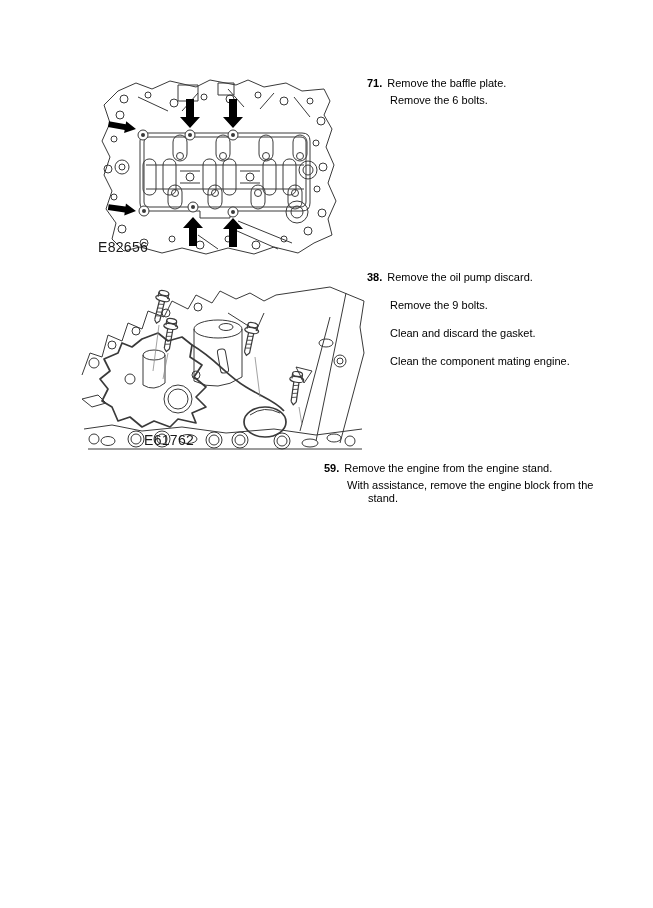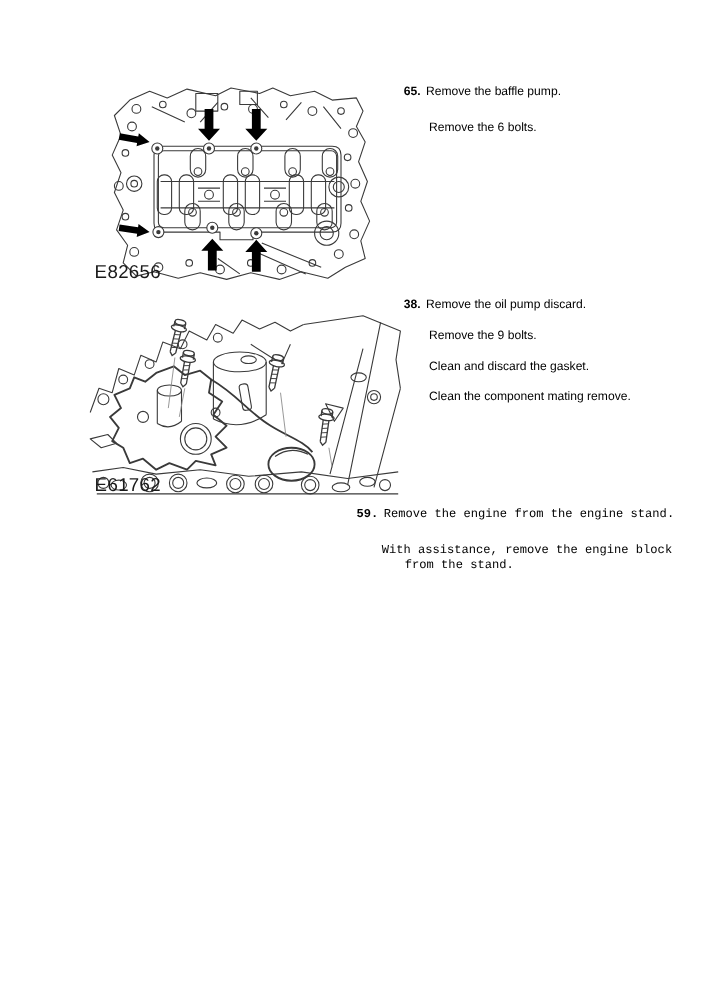--- a/index.html
+++ b/index.html
@@ -8,35 +8,35 @@
     width:653px;height:908px;
     background:#ffffff;
     font-family:"Liberation Sans", sans-serif;
     font-size:11px;line-height:13px;color:#000;
     overflow:hidden;
     margin:0 auto;
   }
   .figure{position:absolute;}
   .figure svg{display:block;}
   .figcaption{
-    position:absolute;left:8px;
+    position:absolute;left:20px;
     font-family:"Liberation Sans", sans-serif;
-    font-size:17px;color:#1a1a1a;letter-spacing:0.3px;
+    font-size:14px;color:#1a1a1a;letter-spacing:0.3px;
   }
   .fig1{left:78px;top:77px;width:262px;height:181px;}
   .fig1 .figcaption{top:164px;}
   .fig2{left:78px;top:283px;width:290px;height:172px;}
-  .fig2 .figcaption{top:151px;}
+  .fig2 .figcaption{top:151px;margin-left:46px;}
   .step{position:absolute;}
   .step-57{left:367px;top:77px;width:286px;}
   .step-58{left:367px;top:271px;width:286px;}
-  .step-59{left:324px;top:462px;width:310px;font-family:Liberation Mono, monospace;}
+  .step-59{left:324px;top:462px;width:310px;}
   .s-title{margin:0;}
   .s-num{font-weight:bold;margin-right:5px;}
-  .substep{margin:20px 0 0 23px;}
+  .substep{margin:4px 0 0 23px;}
   .step-58 .substep{margin-top:15px;}
   .sub-wrap{
     width:250px;padding-left:21px;text-indent:-21px;
   }
 </style>
 </head>
 <body>
 
 <div class="page">
 
@@ -147,21 +147,21 @@
         <path d="M115,140 L125,151 L119,151 L119,169 L111,169 L111,151 L105,151 Z"></path>
         <path d="M155,141 L165,152 L159,152 L159,170 L151,170 L151,152 L145,152 Z"></path>
         <path transform="rotate(10 58 52)" d="M58,52 L47,46 L47,49 L30,49 L30,55 L47,55 L47,58 Z"></path>
         <path transform="rotate(8 58 134)" d="M58,134 L47,128 L47,131 L30,131 L30,137 L47,137 L47,140 Z"></path>
       </g>
     </svg>
     <div class="figcaption">E82656</div>
   </div>
 
   <div class="step step-57">
-    <p class="s-title"><b class="s-num">65.</b><span>Remove the baffle pump.</span></p>
+    <p class="s-title"><b class="s-num">71.</b><span>Remove the baffle plate.</span></p>
     <p class="substep">Remove the 6 bolts.</p>
   </div>
 
   <div class="figure fig2">
     <svg width="290" height="172" viewBox="0 0 290 172">
       <defs>
         <g id="boltg" stroke="#3a3a3a" fill="none" stroke-width="1.2">
           <ellipse cx="0" cy="-4" rx="5" ry="2.4"></ellipse>
           <path d="M-5,-4 L-5,1 M5,-4 L5,1"></path>
           <ellipse cx="0" cy="1.5" rx="7" ry="2.8"></ellipse>
@@ -245,21 +245,21 @@
         <use href="#boltg" transform="translate(219,95) rotate(8)"></use>
       </g>
     </svg>
     <div class="figcaption">E61762</div>
   </div>
 
   <div class="step step-58">
     <p class="s-title"><b class="s-num">38.</b><span>Remove the oil pump discard.</span></p>
     <p class="substep">Remove the 9 bolts.</p>
     <p class="substep">Clean and discard the gasket.</p>
-    <p class="substep">Clean the component mating remove.</p>
+    <p class="substep">Clean the component mating engine.</p>
   </div>
 
   <div class="step step-59">
     <p class="s-title"><b class="s-num">59.</b><span>Remove the engine from the engine stand.</span></p>
     <p class="substep sub-wrap">With assistance, remove the engine block from the stand.</p>
   </div>
 
 </div>
 
 </body></html>

